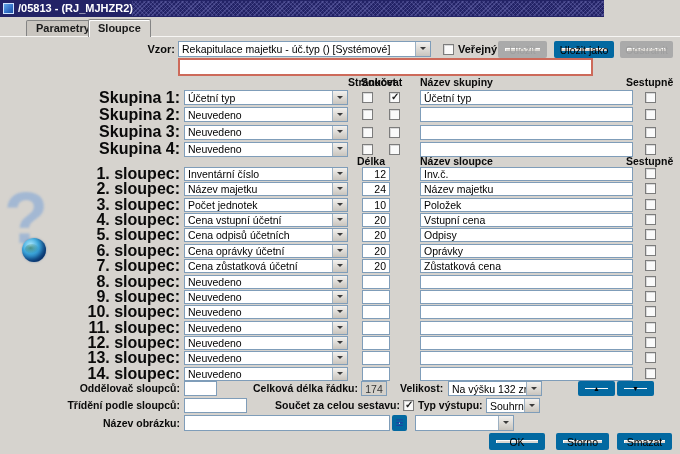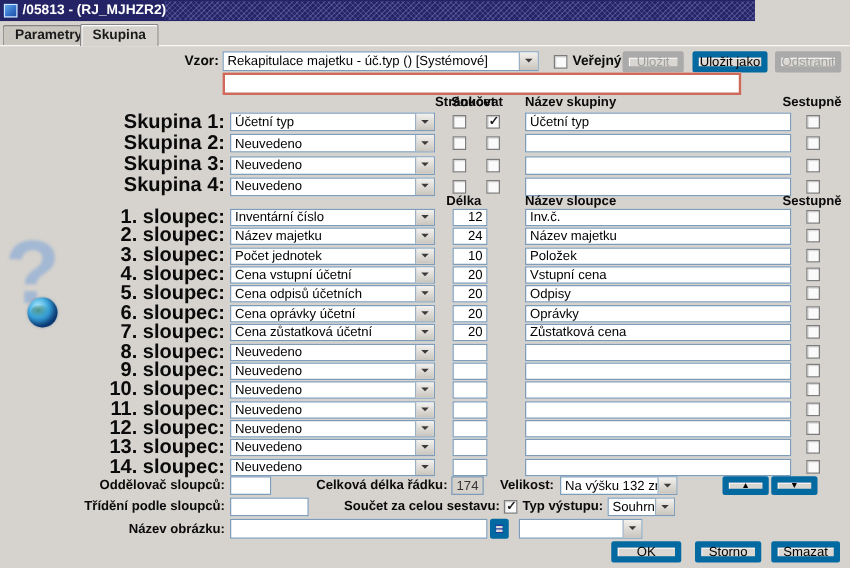--- a/index.html
+++ b/index.html
@@ -12,21 +12,21 @@
     background:repeating-linear-gradient(135deg,rgba(130,130,200,.35) 0 1px,transparent 1px 3px),
                repeating-linear-gradient(45deg,rgba(130,130,200,.25) 0 1px,transparent 1px 3px);}
   #win-icon{position:absolute;left:3px;top:3px;width:11px;height:11px;
     background:linear-gradient(135deg,#6db6f2 0%,#2f6cc4 60%,#1b4a9a 100%);
     box-shadow:inset 0 0 0 1px #cfe4ff;}
   #win-title{position:absolute;left:18px;top:2px;color:#fff;font-weight:bold;font-size:11px;white-space:nowrap;z-index:2;}
 
   
   #tabbar{position:absolute;left:0;top:17px;width:680px;height:19px;background:#d6d3ce;border-bottom:1px solid #f7f6f4;}
   .tab{position:absolute;border:1px solid #848484;border-bottom:none;border-radius:2px 2px 0 0;
-    padding:0 9px;font-weight:bold;font-size:11px;color:#1a1a1a;white-space:nowrap;}
+    padding:0 9px;font-weight:bold;font-size:11px;color:#1a1a1a;white-space:nowrap;margin-left:24px;}
   #tab-parametry{left:2px;bottom:0;height:15px;line-height:15px;background:#c9c5bf;}
   #tab-sloupce{left:64px;bottom:-1px;height:17px;line-height:17px;background:#d6d3ce;z-index:2;box-shadow:inset 1px 1px 0 #fff;}
 
   
   .lbl{position:absolute;font-weight:bold;color:#0a0a0a;text-align:right;white-space:nowrap;}
   .hdr{position:absolute;font-weight:bold;font-size:10.5px;color:#0a0a0a;height:10px;line-height:10px;white-space:nowrap;}
   .tfield{position:absolute;box-sizing:border-box;background:#fff;border:1px solid #7f9db9;
     display:flex;align-items:center;padding:0 3px;font-size:10.5px;color:#000;
     white-space:nowrap;overflow:hidden;}
   .tfield.num{justify-content:flex-end;}
@@ -34,21 +34,21 @@
   .combo{position:absolute;box-sizing:border-box;background:#fff;border:1px solid #7f9db9;}
   .combo-text{position:absolute;left:3px;right:15px;top:0;bottom:0;display:flex;align-items:center;
     font-size:10.5px;color:#000;white-space:nowrap;overflow:hidden;}
   .combo-btn{position:absolute;right:0;top:0;bottom:0;width:14px;
     background:linear-gradient(#f3f1ee,#c9c5be);border-left:1px solid #9cb0c2;}
   .combo-btn::after{content:"";position:absolute;left:50%;top:50%;transform:translate(-50%,-35%);
     border:3.5px solid transparent;border-top-color:#3a3a3a;}
   .cb{position:absolute;width:11px;height:11px;box-sizing:border-box;background:#fafafa;
     border:1px solid #7c7c7c;box-shadow:inset 1px 1px 0 #d9d9d9;}
   .cb.checked::after{content:"\2713";position:absolute;left:1px;top:-2px;font-size:10px;font-weight:bold;color:#1a1a1a;}
-  .btn{position:absolute;box-sizing:border-box;background:#dad7d2;border:5px solid #0369a1;border-radius:2px;
+  .btn{position:absolute;box-sizing:border-box;background:#dad7d2;border:7px solid #0369a1;border-radius:2px;
     box-shadow:inset 1px 1px 0 rgba(255,255,255,.85);text-align:center;font-size:10.5px;color:#000;
     display:flex;align-items:center;justify-content:center;white-space:nowrap;cursor:default;}
   .btn.disabled{color:#9e9e9e;border-color:#aaa;}
 
   
   #vzor-label{left:75px;top:41px;width:100px;height:16px;line-height:16px;}
   #vzor-combo{left:178px;top:41px;width:253px;height:16px;}
   #verejny-cb{left:443px;top:44px;}
   #verejny-label{left:458px;top:41px;height:16px;line-height:16px;text-align:left;}
   #btn-ulozit{left:498px;top:41px;width:49px;height:17px;}
@@ -122,21 +122,21 @@
 
 <div id="app">
 
   <div id="titlebar">
     <span id="win-icon"></span>
     <span id="win-title">/05813 - (RJ_MJHZR2)</span>
   </div>
 
   <div id="tabbar">
     <div class="tab" id="tab-parametry">Parametry</div>
-    <div class="tab" id="tab-sloupce">Skupina</div>
+    <div class="tab" id="tab-sloupce">Sloupce</div>
   </div>
 
   <span class="lbl" id="vzor-label">Vzor:</span>
   <div class="combo" id="vzor-combo">
     <span class="combo-text">Rekapitulace majetku - úč.typ () [Systémové]</span>
     <span class="combo-btn"></span>
   </div>
   <div class="cb" id="verejny-cb"></div>
   <span class="lbl" id="verejny-label">Veřejný</span>
   <div class="btn disabled" id="btn-ulozit">Uložit</div>

